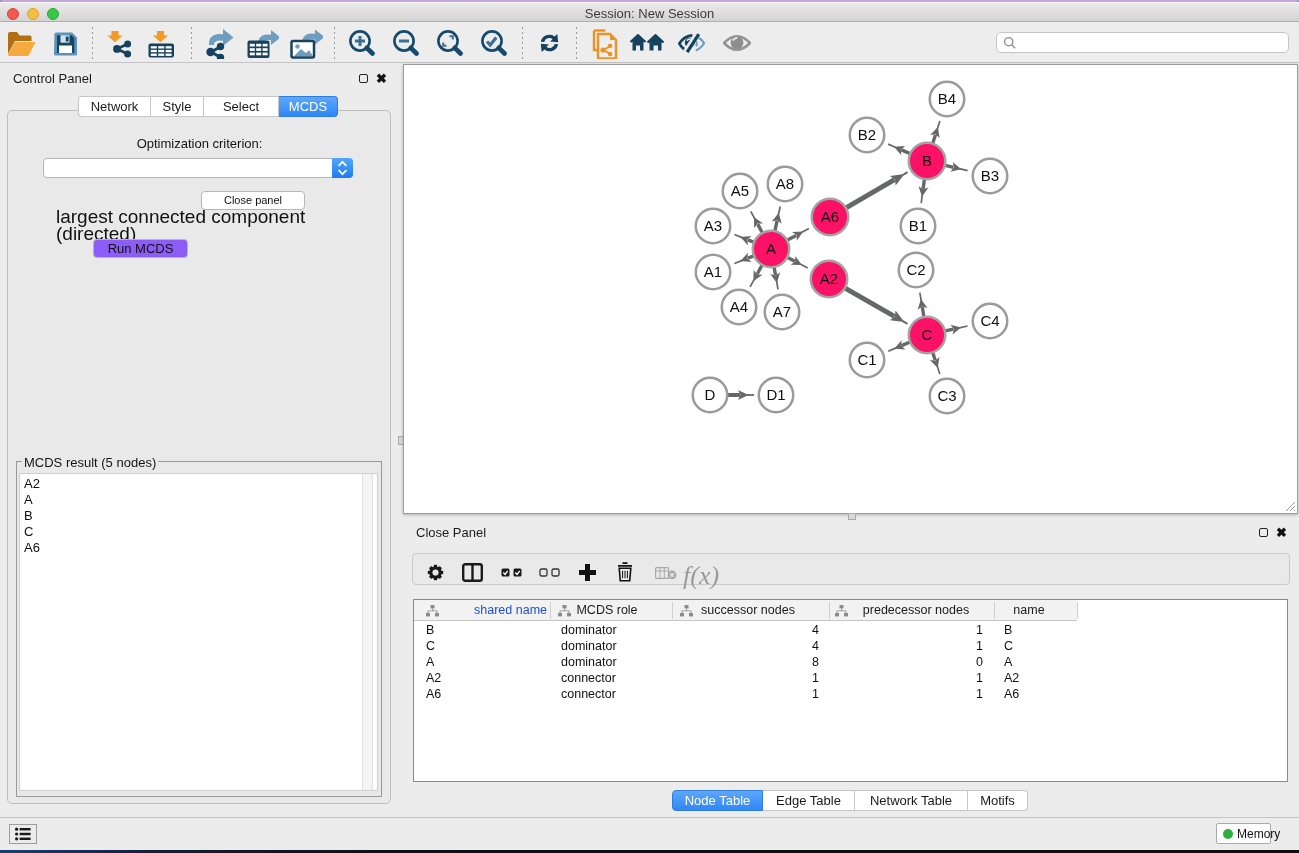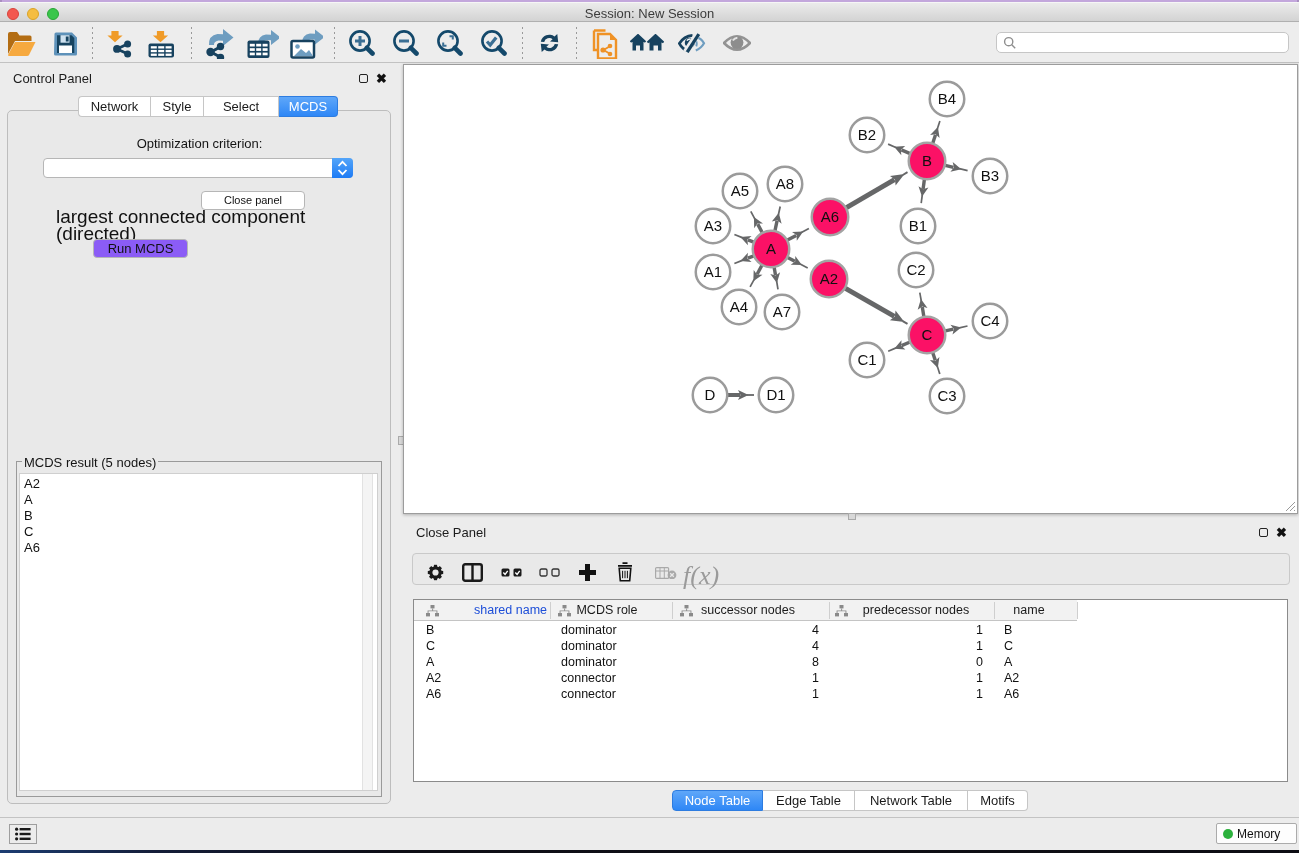--- a/index.html
+++ b/index.html
@@ -494,18 +494,18 @@
       <g fill="#1a1a1a">
         <circle cx="1.6" cy="2.2" r="1.6"></circle>
         <circle cx="1.6" cy="7" r="1.6"></circle>
         <circle cx="1.6" cy="11.8" r="1.6"></circle>
         <rect x="4.6" y="1" width="11" height="2.4"></rect>
         <rect x="4.6" y="5.8" width="11" height="2.4"></rect>
         <rect x="4.6" y="10.6" width="11" height="2.4"></rect>
       </g>
     </svg>
 </div>
-<div class="abs" style="left:1216px;top:823px;width:81px;height:21px;background:#fdfdfd;border:1px solid #ababab;border-radius:2px;">
+<div class="abs" style="left:1216px;top:823px;width:55px;height:21px;background:#fdfdfd;border:1px solid #ababab;border-radius:2px;">
   <div style="position:absolute;left:6px;top:5px;width:10px;height:10px;border-radius:50%;background:#2bb13c;"></div>
   <div style="position:absolute;left:20px;top:3px;font-size:12px;color:#111;">Memory</div>
 </div>
 
 <div class="abs" style="left:0;top:850px;width:1299px;height:3px;background:linear-gradient(to right,#1c3d72 0%,#141d38 12%,#0e0e16 30%,#0d0d13 100%);"></div>
 
 </body></html>

